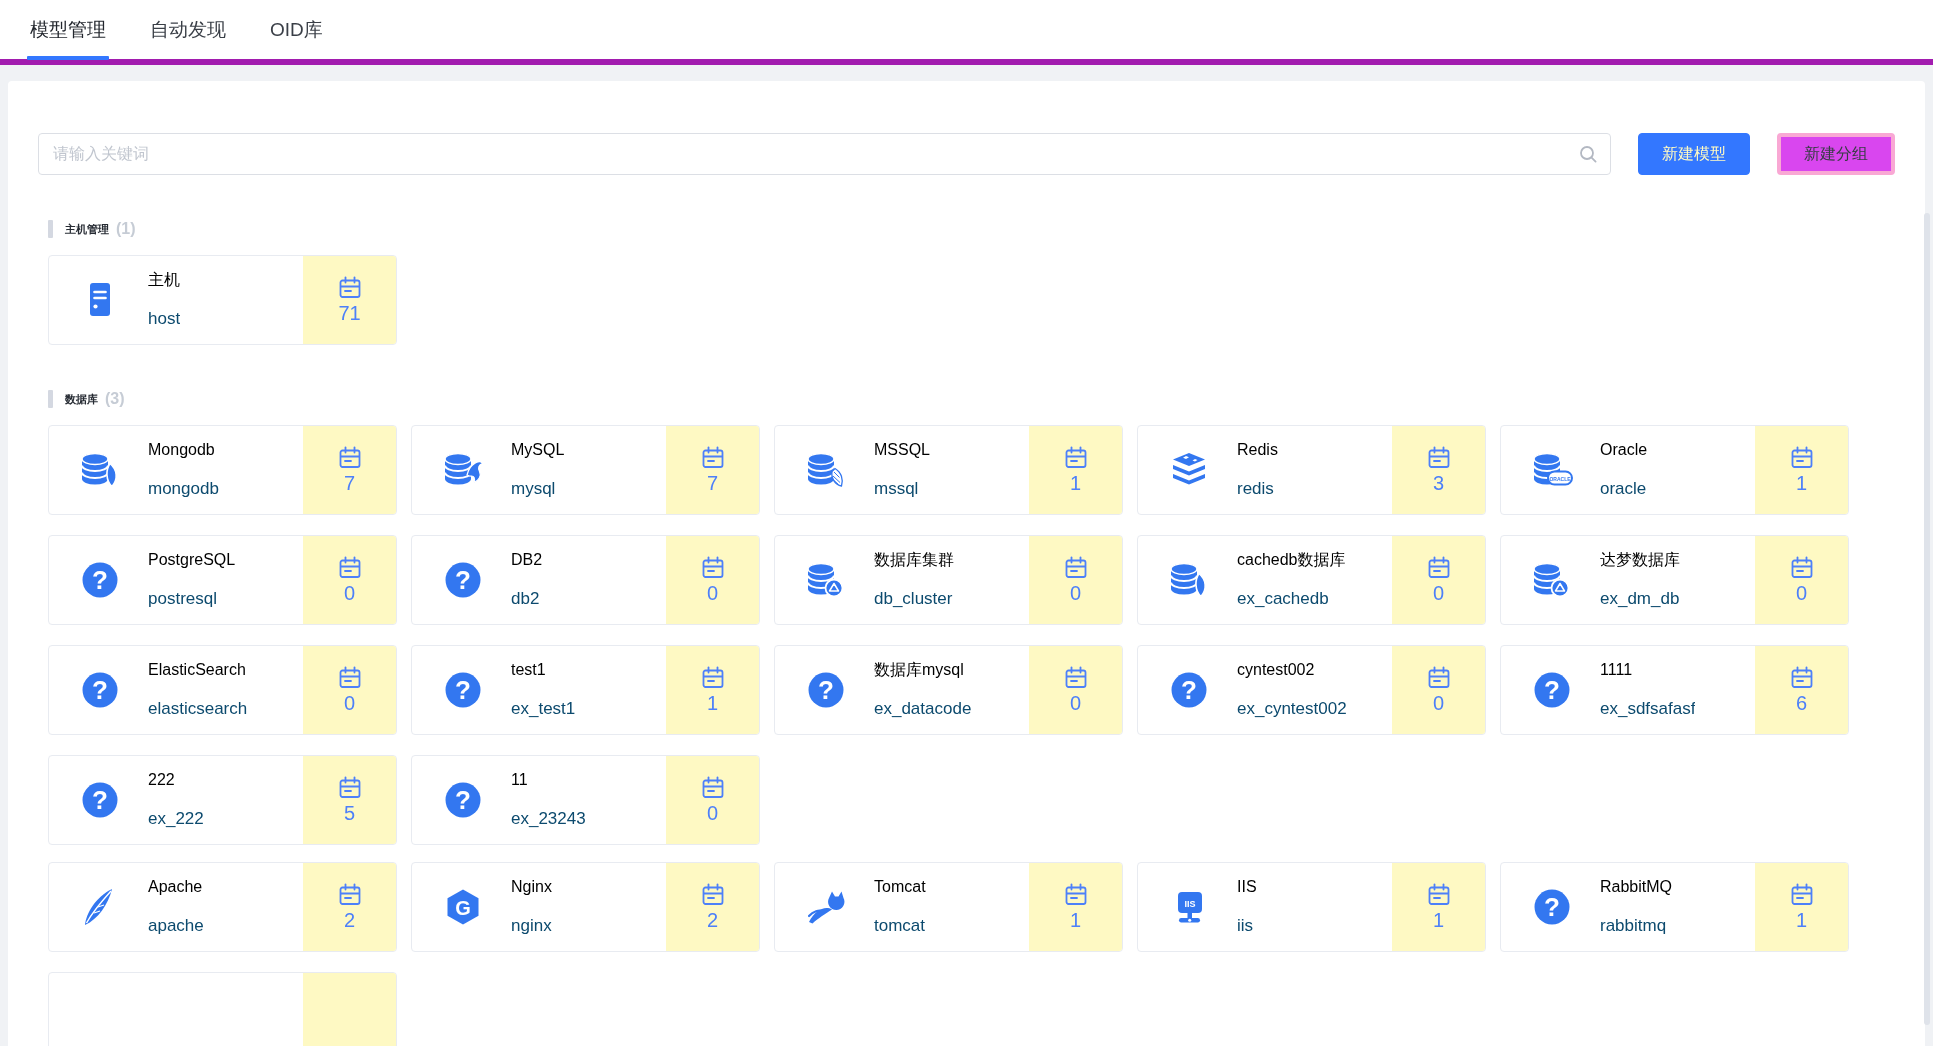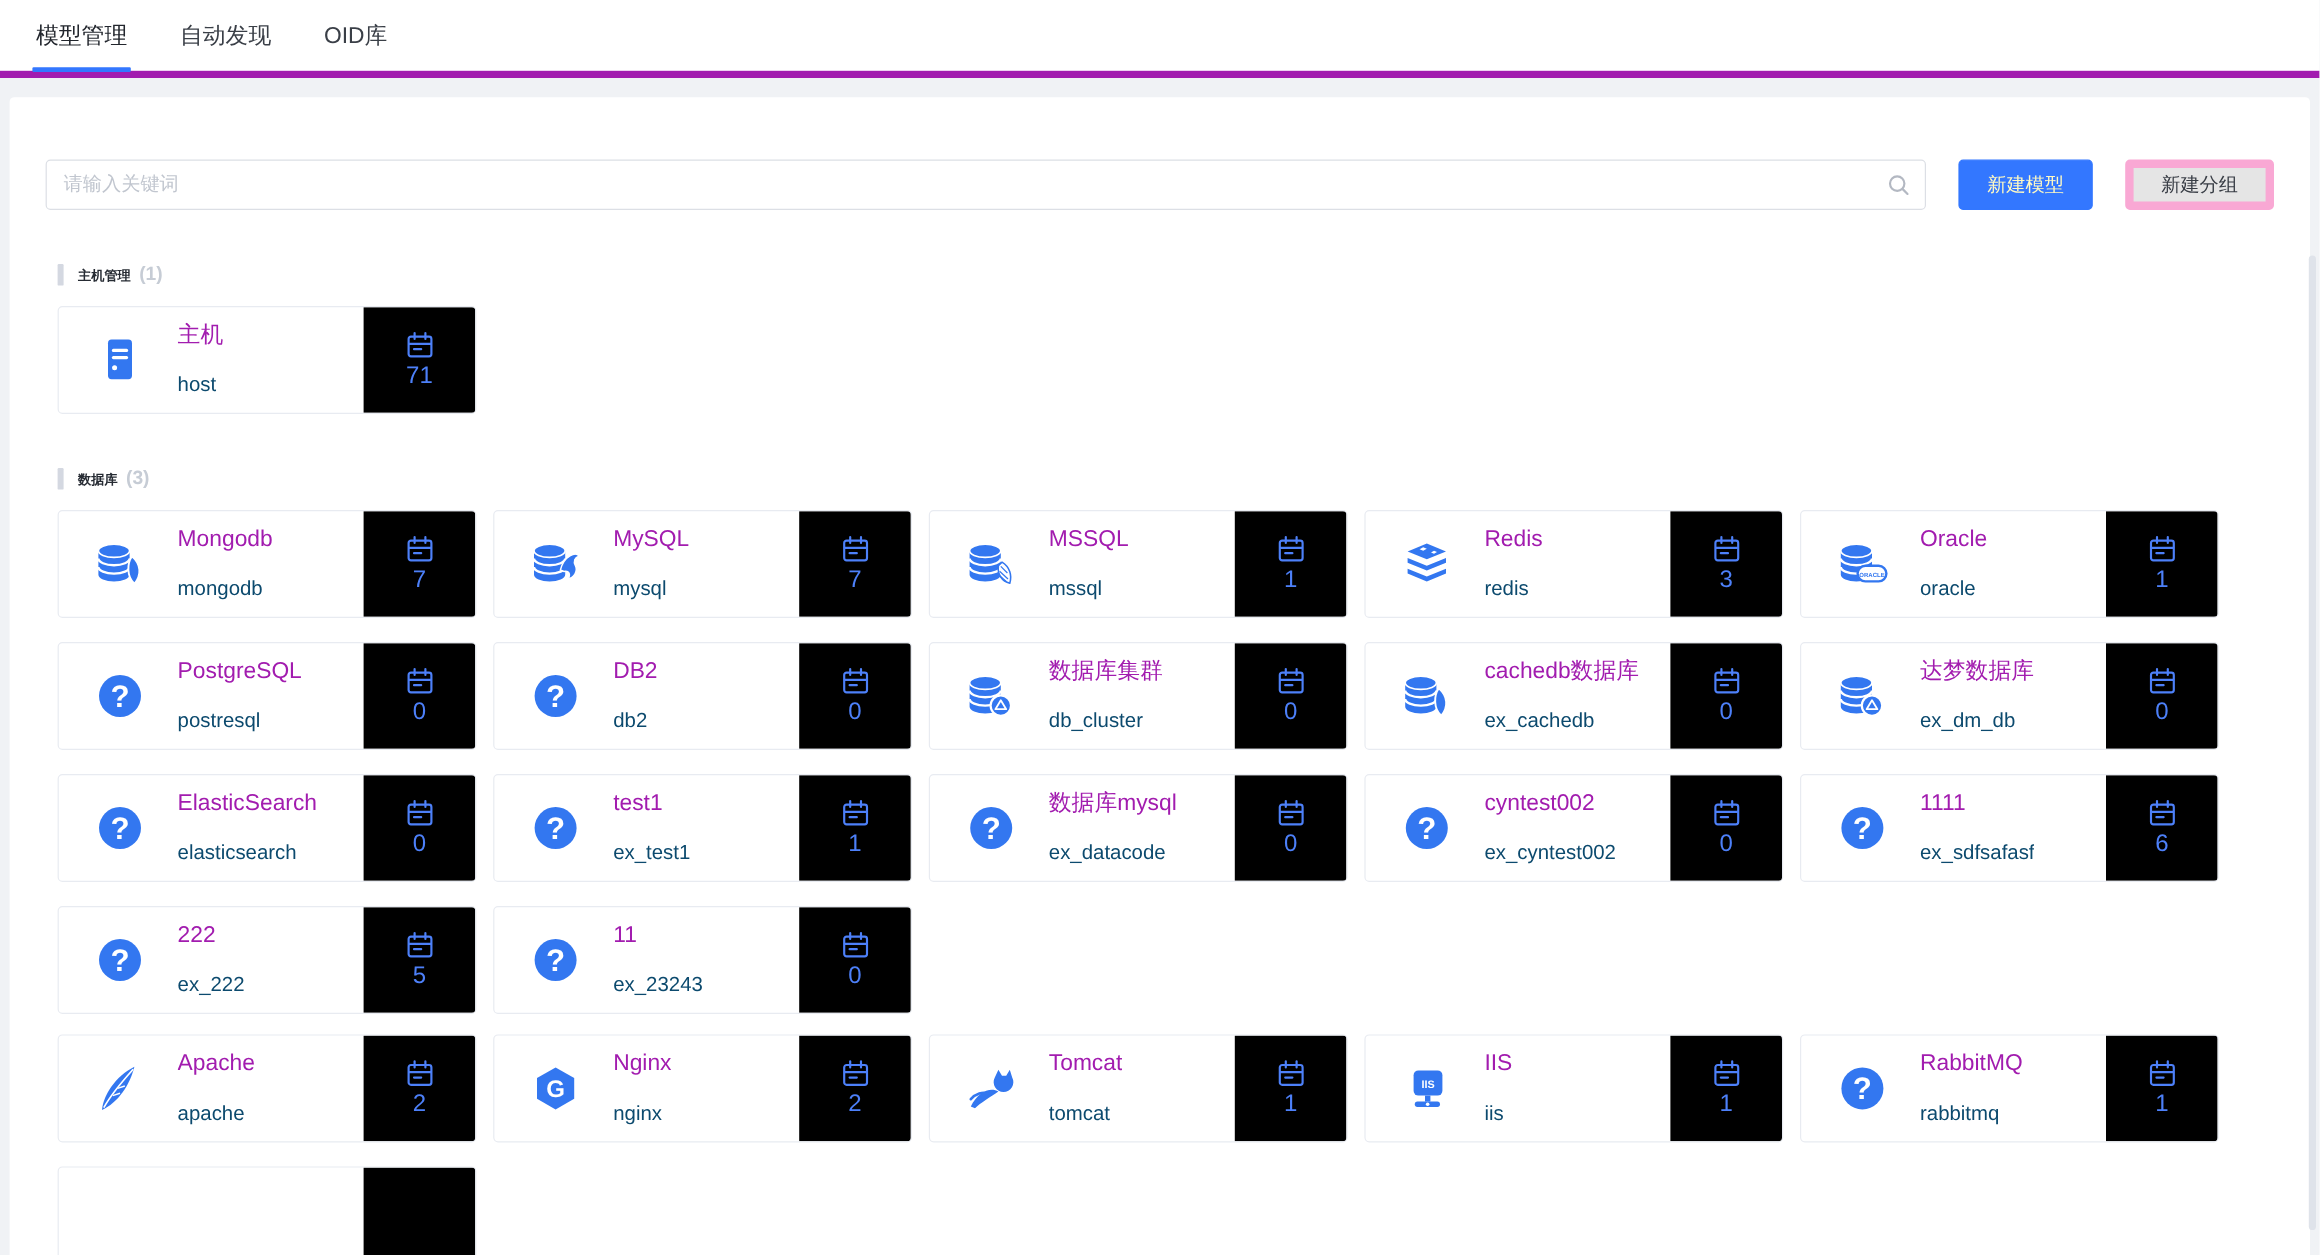--- a/index.html
+++ b/index.html
@@ -32,41 +32,41 @@
     padding:0 44px 0 14px;font-size:16px;color:#333;outline:none;
     font-family:"Liberation Sans","DejaVu Sans",sans-serif;
   }
   .search-wrap input::placeholder{color:#c1c6cf}
   .search-icon{position:absolute;right:13px;top:11px;width:20px;height:20px}
   .btn{
     height:42px;margin-left:27px;padding:0 23px;border-radius:4px;font-size:16px;
     display:flex;align-items:center;justify-content:center;cursor:pointer;box-sizing:border-box;white-space:nowrap;
   }
   .btn-primary{background:#3377ff;color:#fef9c3;border:1px solid #3377ff}
-  .btn-plain{background:#e5e5e5;color:#383d45;border:7px solid #f9a8d4}
+  .btn-plain{background:#d946ef;color:#383d45;border:4px solid #f9a8d4}
   
   .section{margin:0 10px}
   .sec-head{display:flex;align-items:center;margin-top:45px}
   .sec-bar{width:5px;height:18px;background:#d4d8e1;border-radius:1px;margin-right:12px}
   .sec-title{font-size:11px;font-weight:700;color:#262b33}
   .sec-count{font-size:16px;font-weight:700;color:#c6ccd5;margin-left:7px}
   .grid{display:grid;grid-template-columns:repeat(5,349px);column-gap:14px;row-gap:20px;margin-top:17px}
   
   .card{
     display:flex;height:90px;background:#fff;border:1px solid #e8ebf1;border-radius:4px;
     box-sizing:border-box;overflow:hidden;cursor:pointer;
   }
   .card-left{flex:1;display:flex;align-items:center;min-width:0}
   .m-icon{width:44px;height:44px;flex:0 0 44px;margin:0 26px 0 29px}
   .m-icon svg{width:44px;height:44px;display:block}
   .m-text{min-width:0;padding-right:8px}
-  .m-title{font-size:19px;color:#a21caf;line-height:1.15;white-space:nowrap;overflow:hidden;text-overflow:ellipsis}
+  .m-title{font-size:16px;color:#000000;line-height:1.15;white-space:nowrap;overflow:hidden;text-overflow:ellipsis}
   .m-code{font-size:17px;color:#0c4a6e;margin-top:20px;white-space:nowrap;overflow:hidden;text-overflow:ellipsis}
   .card-right{
-    width:93px;flex:0 0 93px;background:#000000;display:flex;flex-direction:column;
+    width:93px;flex:0 0 93px;background:#fef9c3;display:flex;flex-direction:column;
     align-items:center;justify-content:center;
   }
   .cal-icon{width:26px;height:26px}
   .m-count{font-size:20px;color:#4d80f9;margin-top:1px}
   
   .scrollbar-thumb{
     position:absolute;right:3px;top:213px;height:812px;width:6px;background:#dfe3ea;border-radius:3px;z-index:3;
   }
 </style>
 </head>

